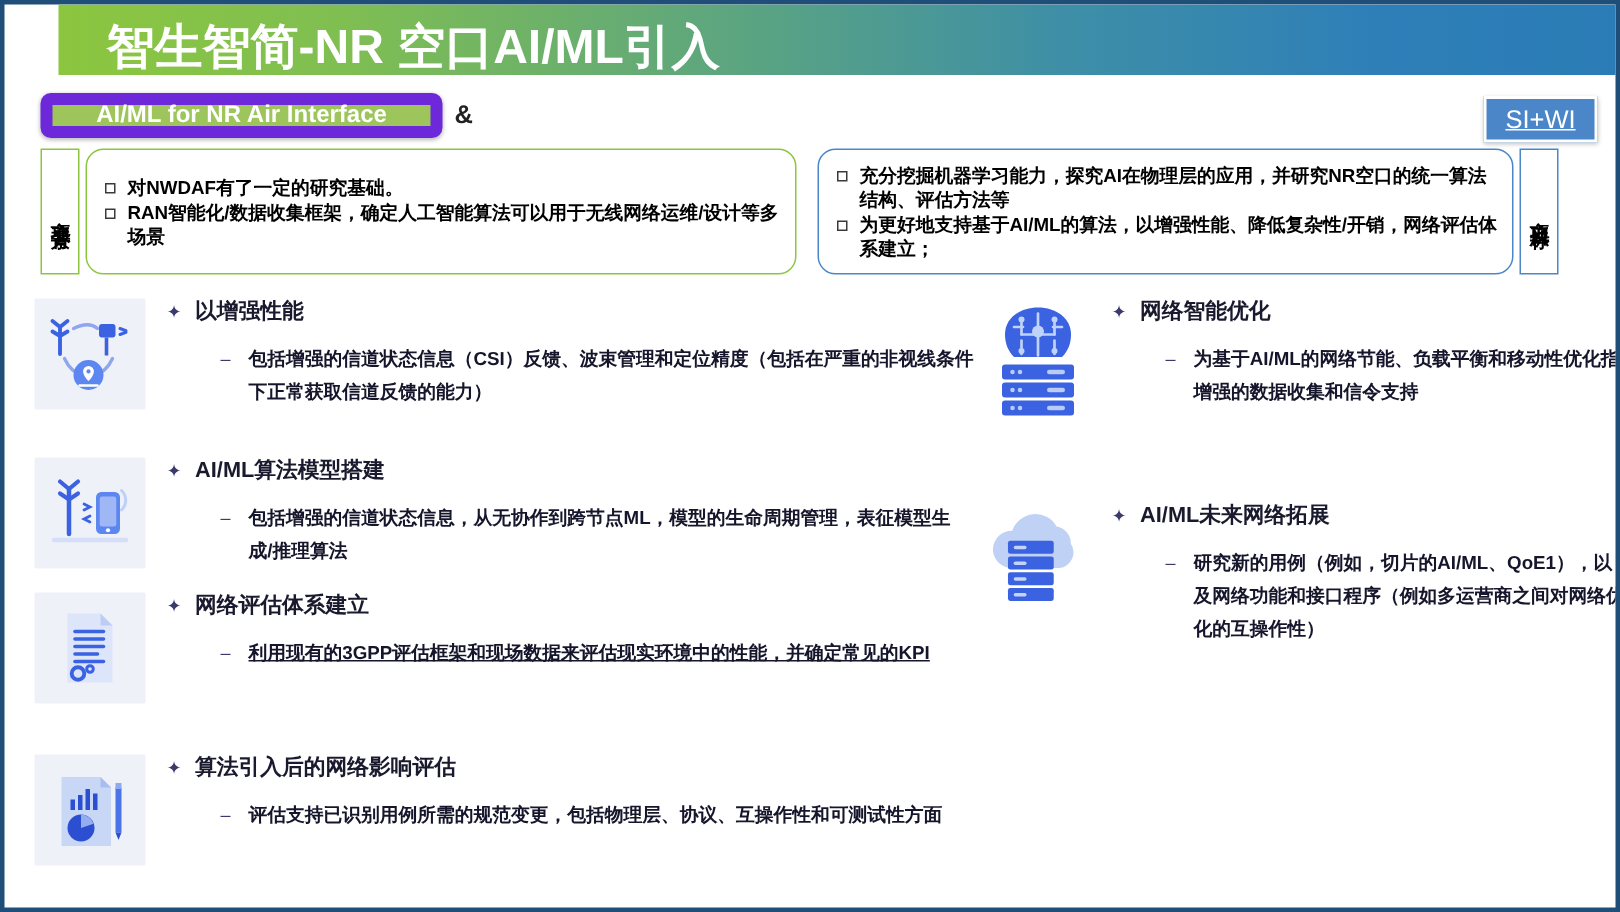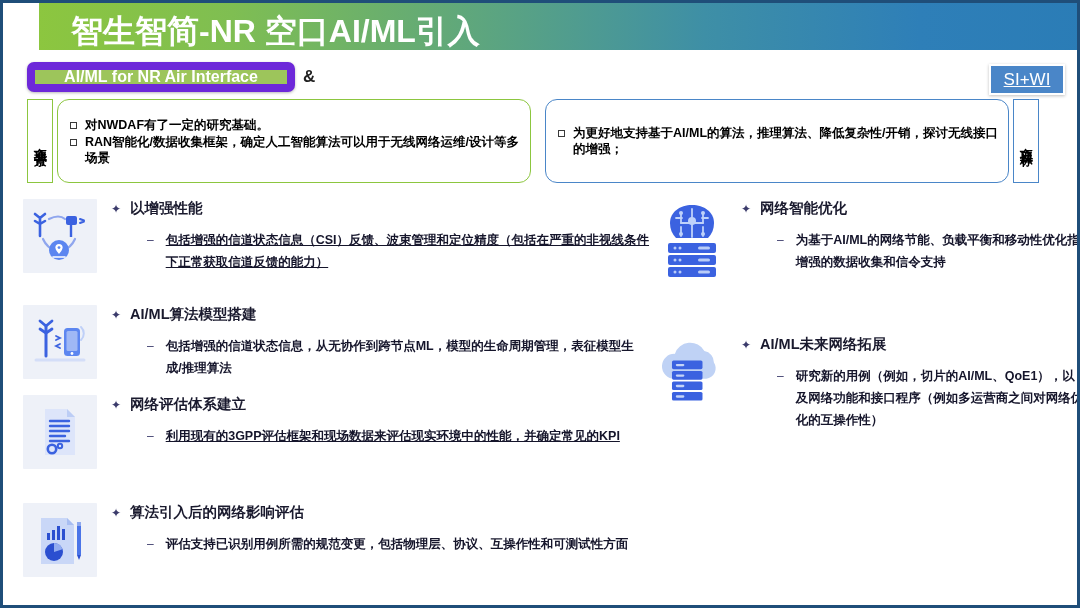--- a/index.html
+++ b/index.html
@@ -136,21 +136,21 @@
   }
 
   
   #item-l1{left:20px;top:196px;}
   #item-l2{left:20px;top:302px;}
   #item-l3{left:20px;top:392px;}
   #item-l4{left:20px;top:500px;}
   #item-r1{left:648px;top:196px;}
   #item-r2{left:648px;top:310px;}
 
-  #item-l1 .sub-tx{width:485px;text-decoration:underline;}
+  #item-l1 .sub-tx{width:485px;}
   #item-l2 .sub-tx{width:480px;}
   #item-l3 .sub-tx{width:470px;text-decoration:underline;}
   #item-l4 .sub-tx{width:475px;}
   #item-r1 .sub-tx{width:300px;}
   #item-r2 .sub-tx{width:290px;}
 
   #item-r1 .thumb,#item-r2 .thumb{background:transparent;width:82px;height:82px;}
   #item-r1 .txtcol{margin-left:8px;}
   #item-r2 .txtcol{margin-left:8px;margin-top:22px;}
   #item-r2 .thumb{margin-top:18px;}
@@ -181,21 +181,25 @@
         <span class="bullet-sq"></span>
         <span class="bullet-tx">RAN智能化/数据收集框架，确定人工智能算法可以用于无线网络运维/设计等多场景</span>
       </div>
     </div>
   </div>
 
   <div id="info-right" class="infoblock">
     <div class="roundbox blue">
       <div class="bullet-row">
         <span class="bullet-sq"></span>
-        <span class="bullet-tx">为更好地支持基于AI/ML的算法，推理算法、降低复杂性/开销，探讨无线接口的增强；</span>
+        <span class="bullet-tx">充分挖掘机器学习能力，探究AI在物理层的应用，并研究NR空口的统一算法结构、评估方法等</span>
+      </div>
+      <div class="bullet-row">
+        <span class="bullet-sq"></span>
+        <span class="bullet-tx">为更好地支持基于AI/ML的算法，以增强性能、降低复杂性/开销，网络评估体系建立；</span>
       </div>
     </div>
     <div class="vlabel blue">立项目标</div>
   </div>
 
   <div id="item-l1" class="item">
     <div class="thumb">
       <svg width="60" height="56" viewBox="0 0 60 56">
         <path d="M10 10 v18 M10 10 l-5 -4 M10 10 l5 -4 M10 16 l-5 -3 M10 16 l5 -3" stroke="#3B62E0" stroke-width="2.6" fill="none" stroke-linecap="round"></path>
         <rect x="36" y="8" width="11" height="9" rx="2" fill="#3B62E0"></rect>

